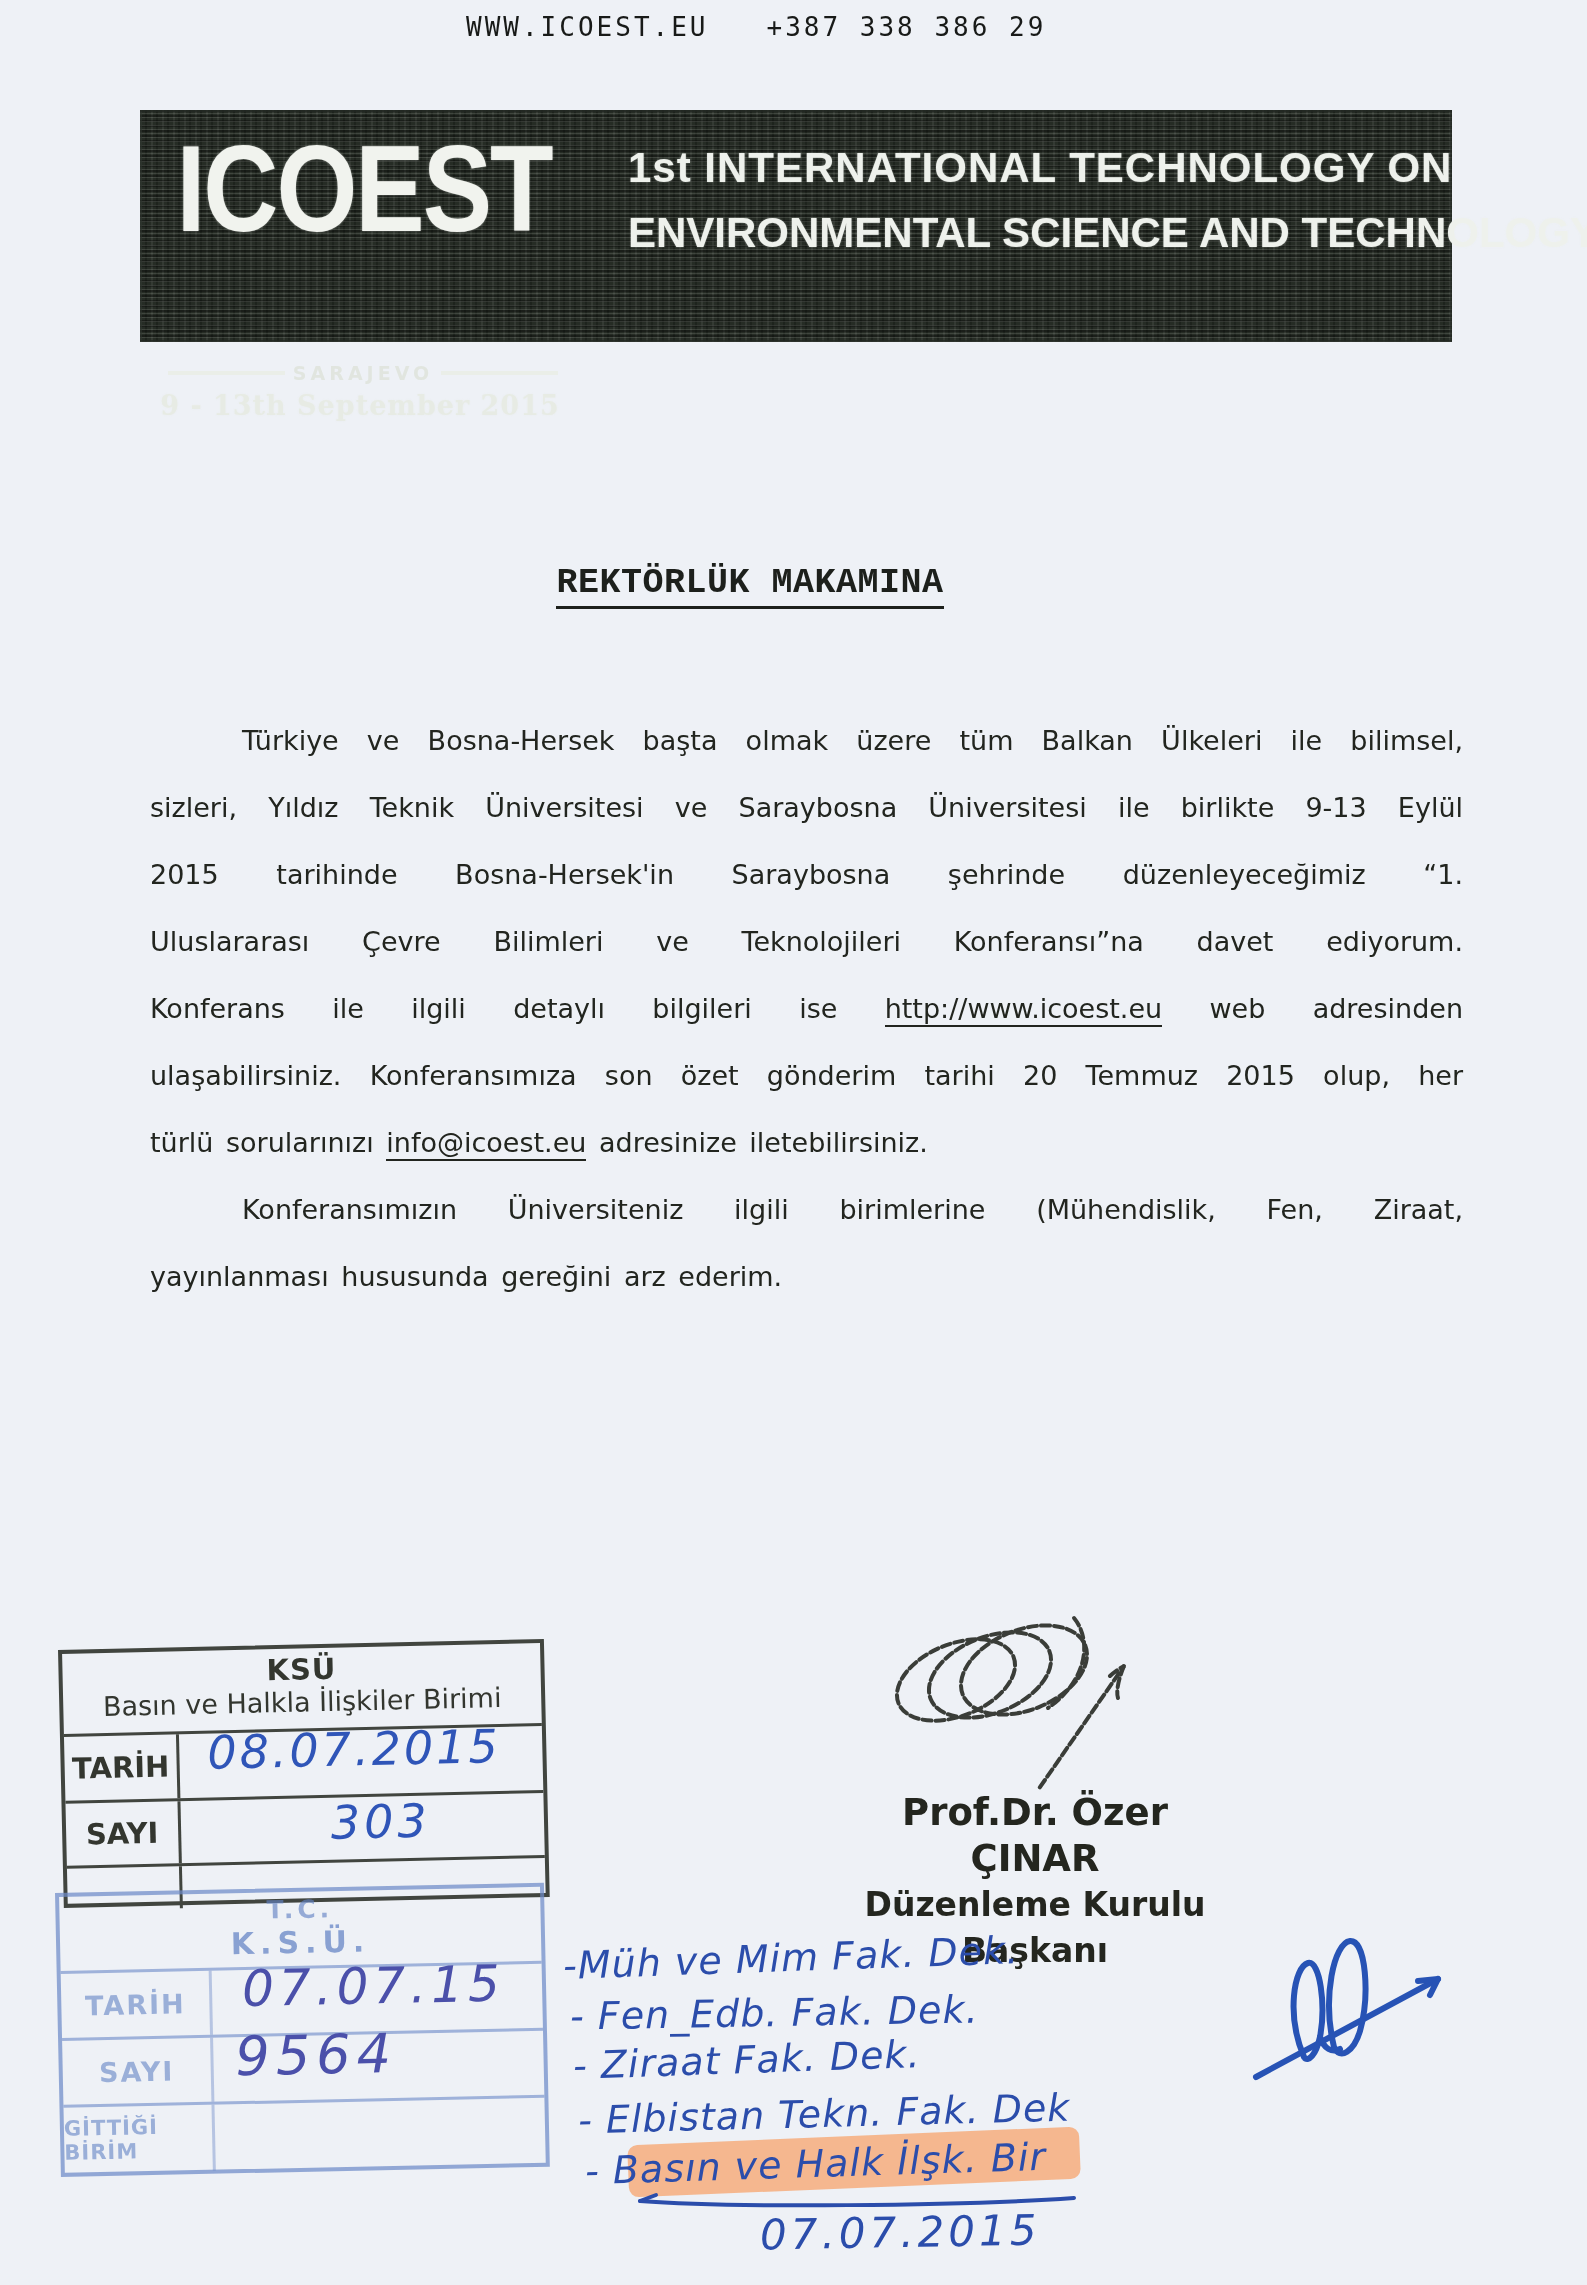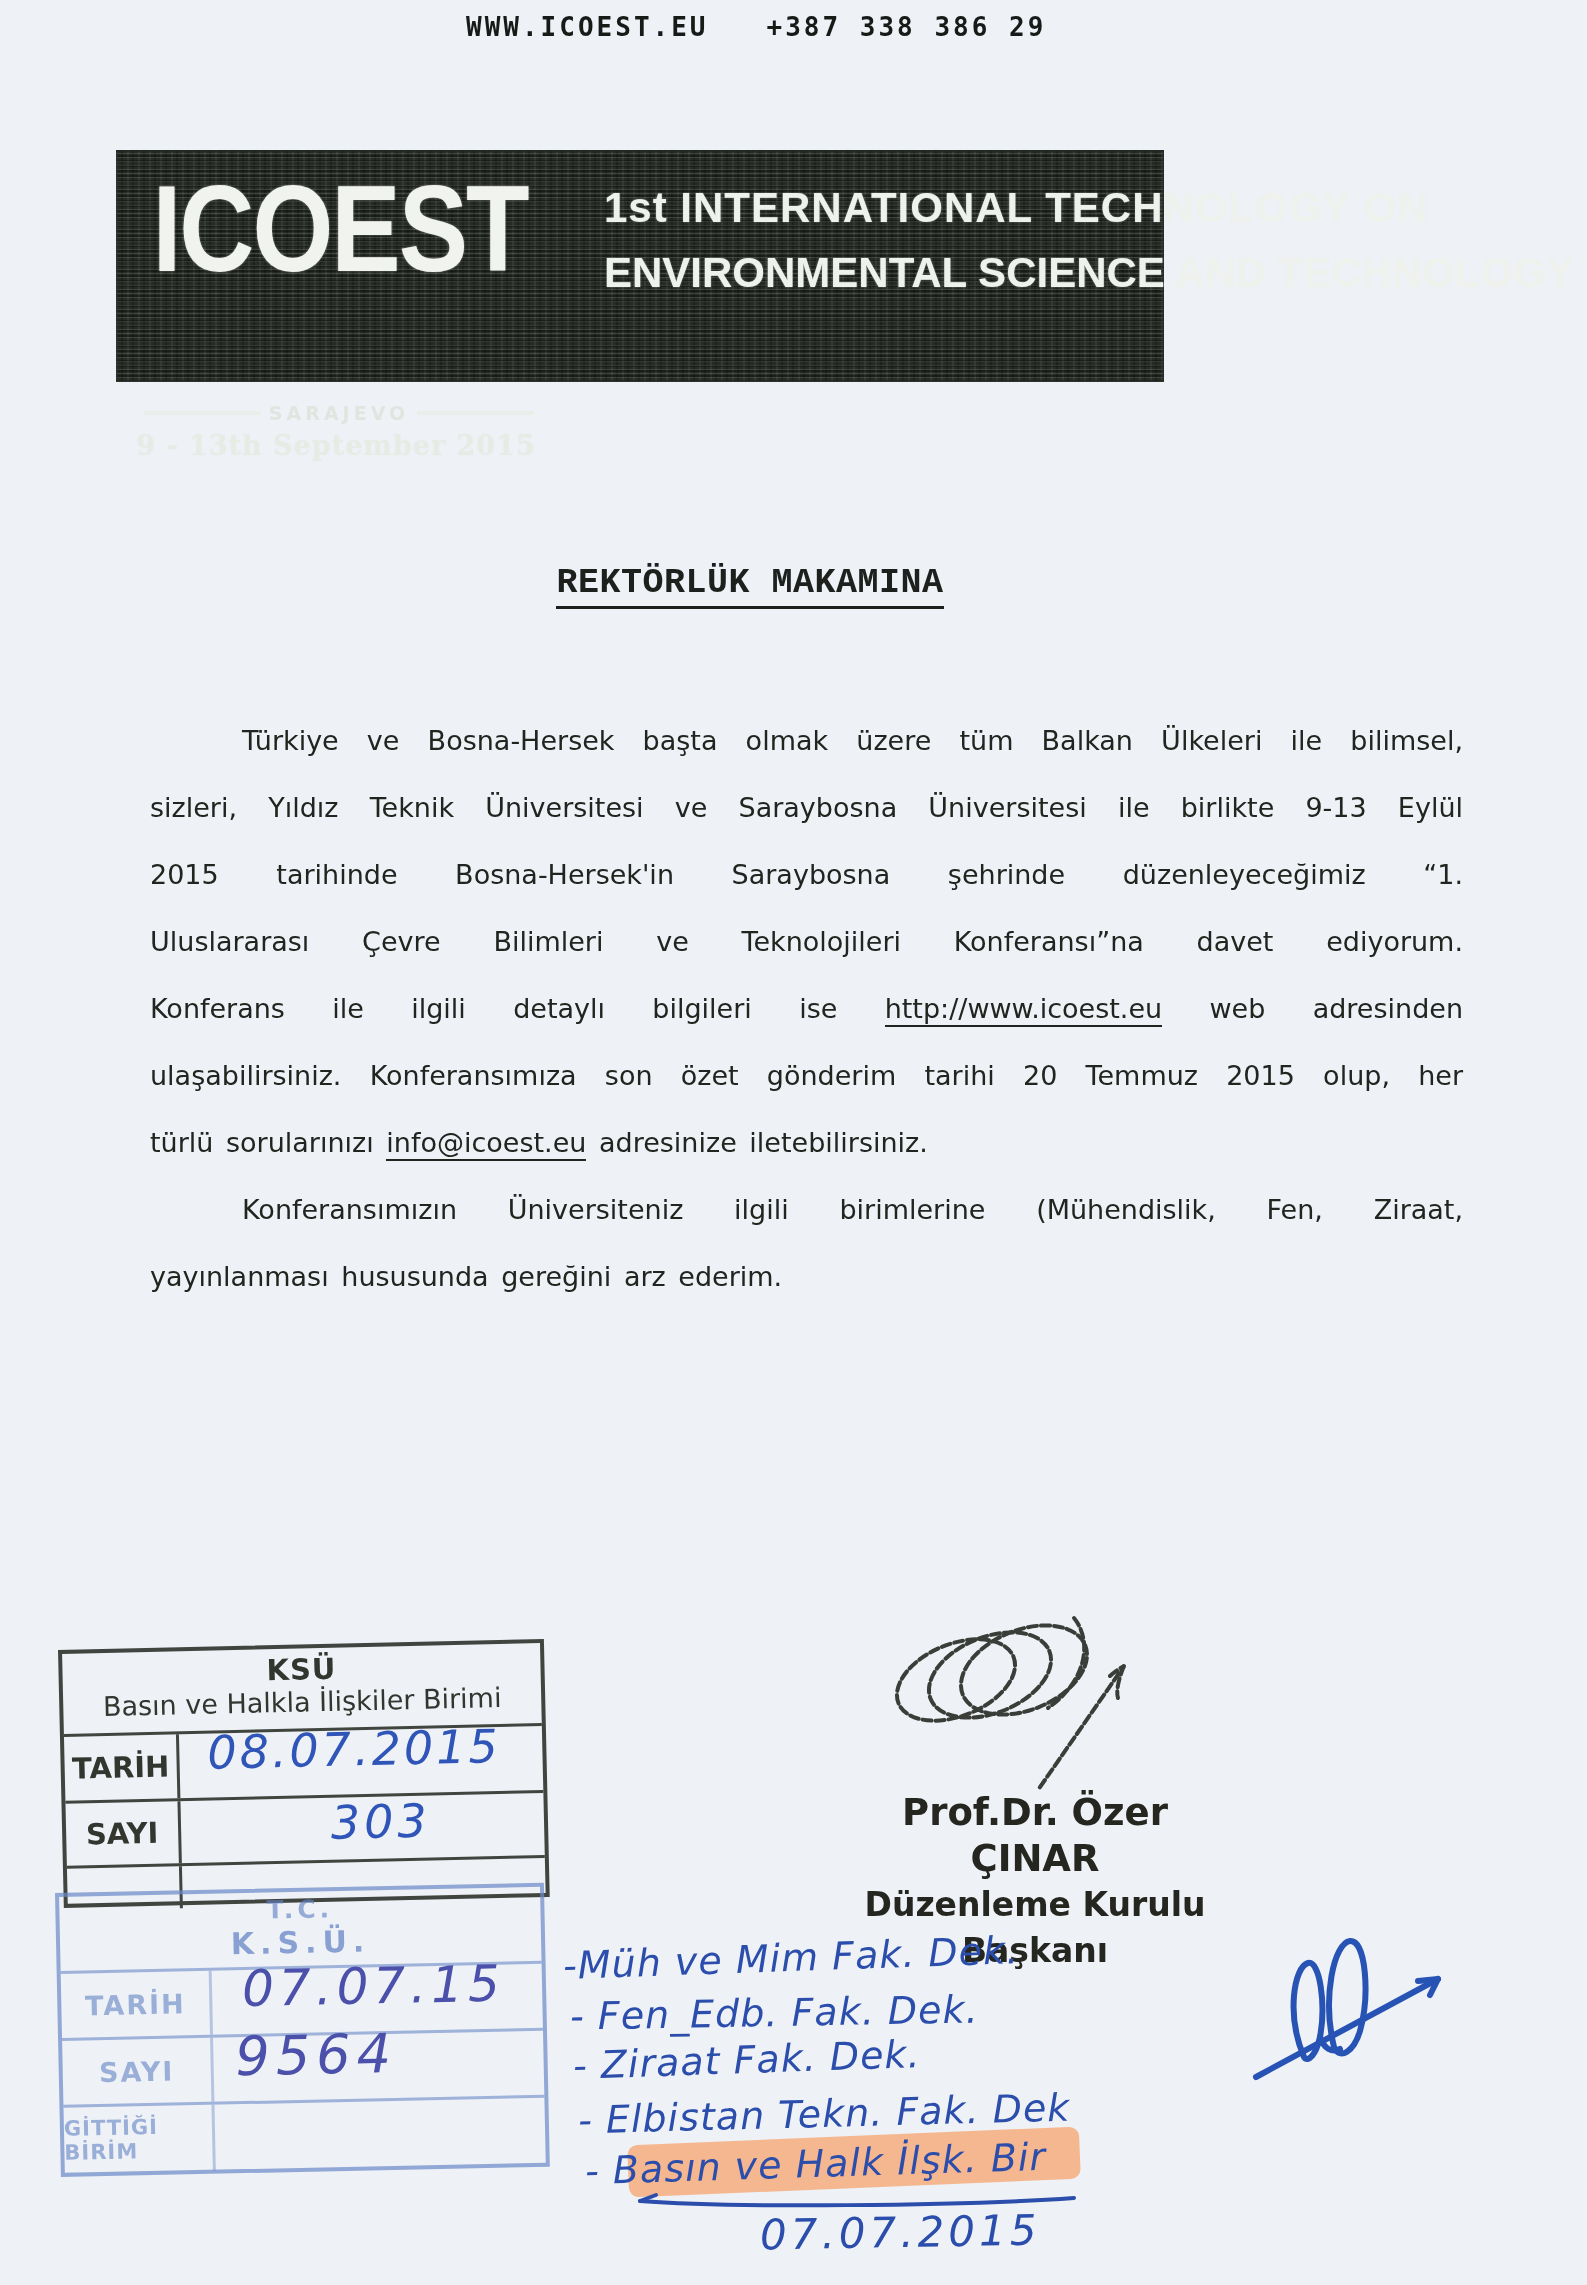--- a/index.html
+++ b/index.html
@@ -4,32 +4,31 @@
 <style>
   html,body{margin:0;padding:0;background:#cfd4da;}
   #page{
     position:relative;width:1587px;height:2285px;margin:0 auto;
     background:#eef1f6;
     font-family:"DejaVu Sans", sans-serif;
     color:#22251f;overflow:hidden;
   }
   
   .scanhead{position:absolute;top:12px;left:466px;font-family:"DejaVu Sans Mono", monospace;
-    font-weight:bold;font-size:26px;letter-spacing:3px;color:#181a18;white-space:nowrap;}
+    font-weight:normal;font-size:26px;letter-spacing:3px;color:#181a18;white-space:nowrap;}
   .scanhead .phone{margin-left:58px;}
   
   .banner{
-    position:absolute;left:116px;top:110px;width:1048px;height:232px;
+    position:absolute;left:140px;top:110px;width:1312px;height:232px;
     background-color:#262c25;
     background-image:
       repeating-linear-gradient(0deg, rgba(236,241,233,.13) 0 1px, transparent 1px 4px),
       repeating-linear-gradient(0deg, rgba(0,0,0,.32) 0 2px, transparent 2px 5px),
       repeating-linear-gradient(90deg, rgba(236,241,233,.07) 0 2px, transparent 2px 5px, rgba(8,12,8,.28) 5px 7px, transparent 7px 11px);
     box-shadow:0 0 0 2px rgba(40,46,40,.6) inset;
-    margin-top:40px;
   }
   .banner .logo{
     position:absolute;left:34px;top:14px;width:380px;text-align:center;
     font-family:"Liberation Sans", sans-serif;font-weight:bold;font-size:104px;line-height:110px;
     color:#f1f3ee;letter-spacing:-2px;transform:scaleY(1.18);transform-origin:top left;
     text-shadow:0 0 2px rgba(240,244,238,.5);
   }
   .banner .logosub{position:absolute;left:28px;top:252px;width:390px;display:flex;align-items:center;gap:8px;}
   .banner .logosub .rule{flex:1;height:4px;background:#e9ede7;opacity:.9;}
   .banner .logosub .loc{font-size:19px;letter-spacing:4px;color:#dfe4dc;font-weight:bold;opacity:.85;}

